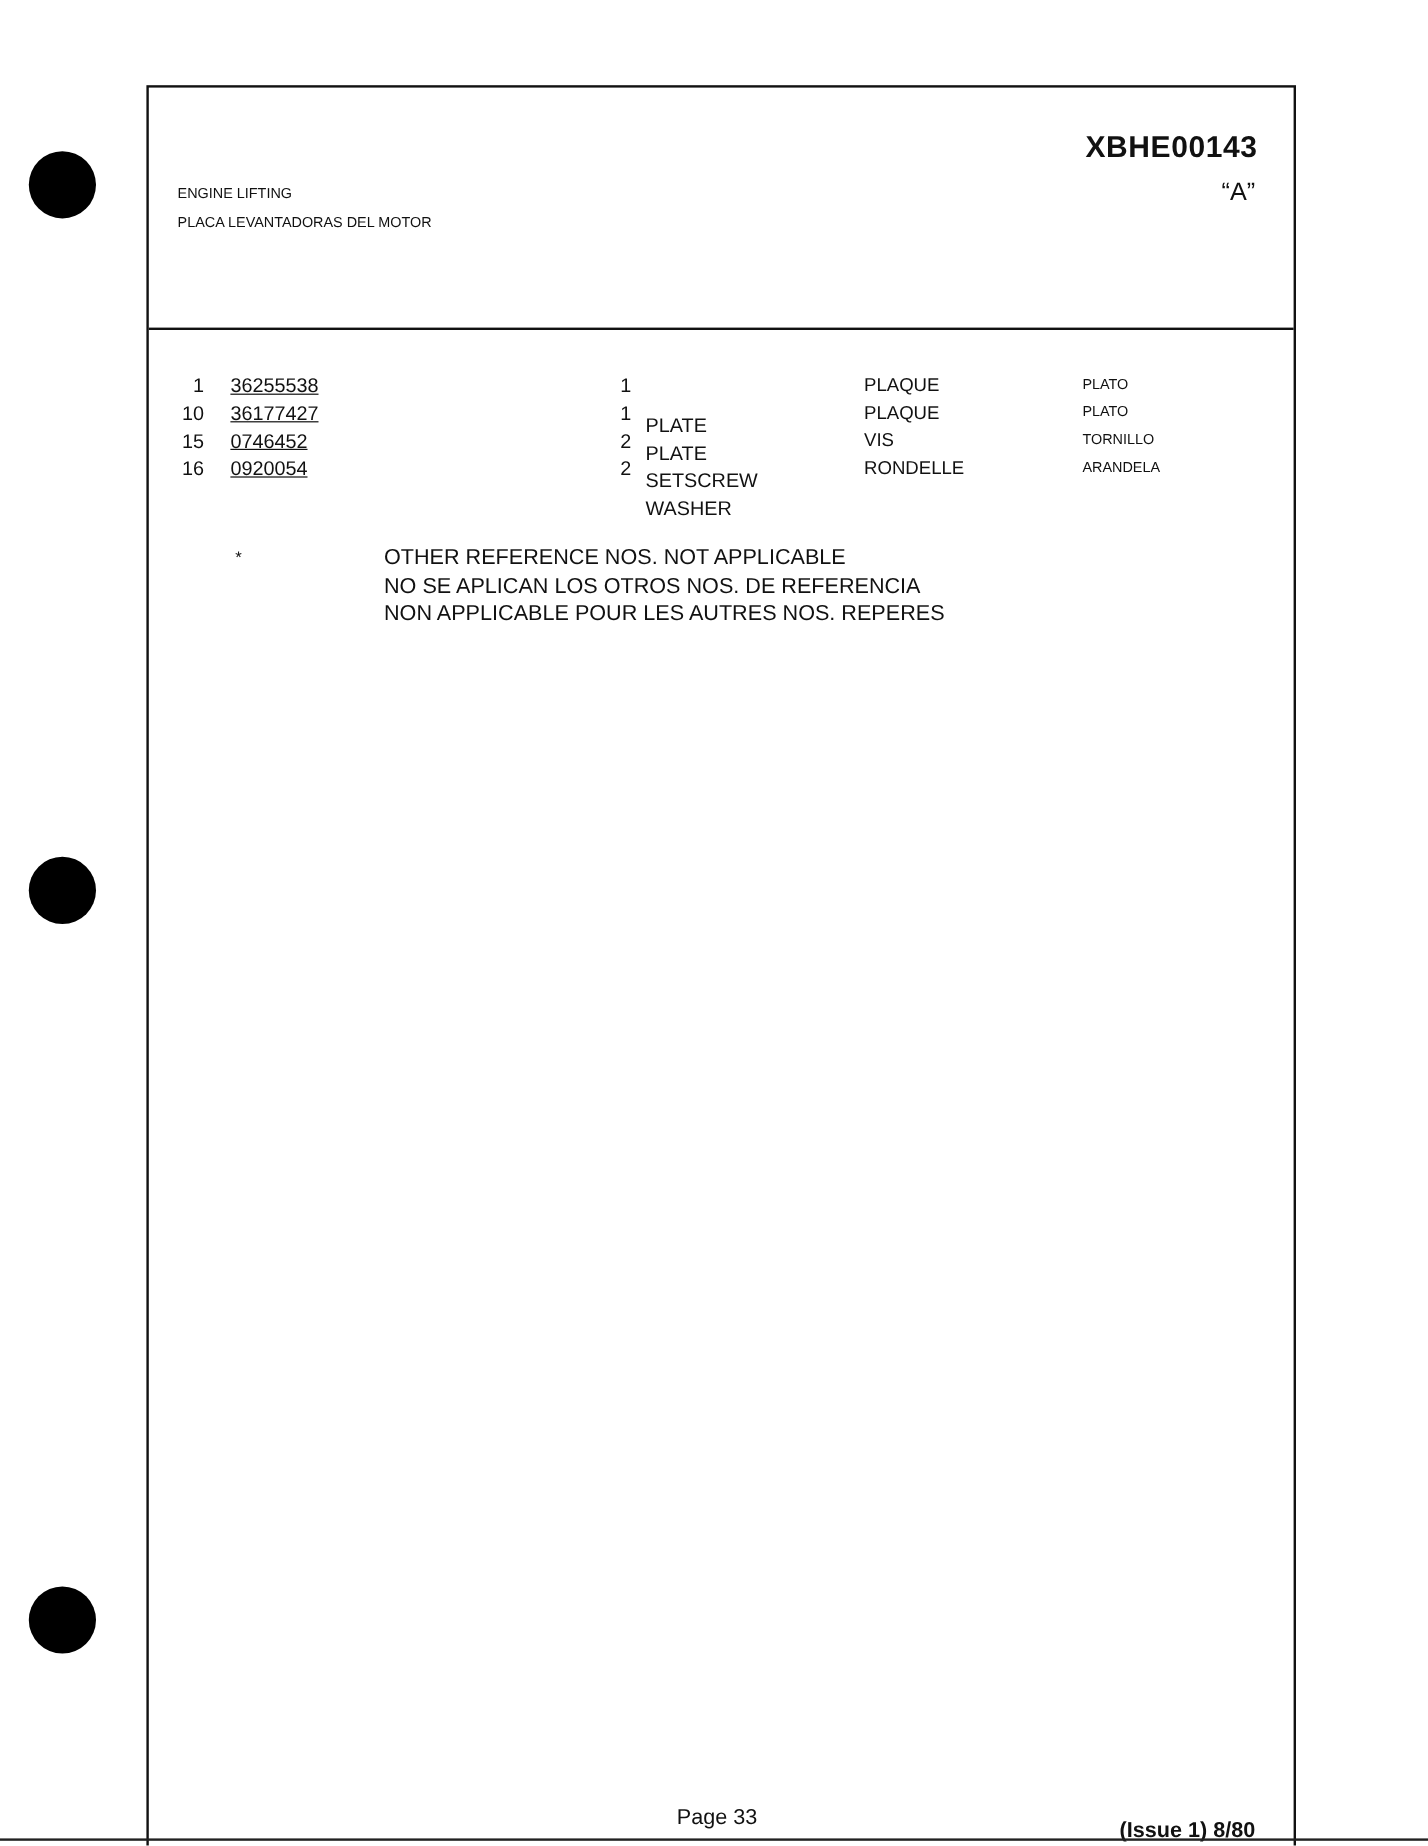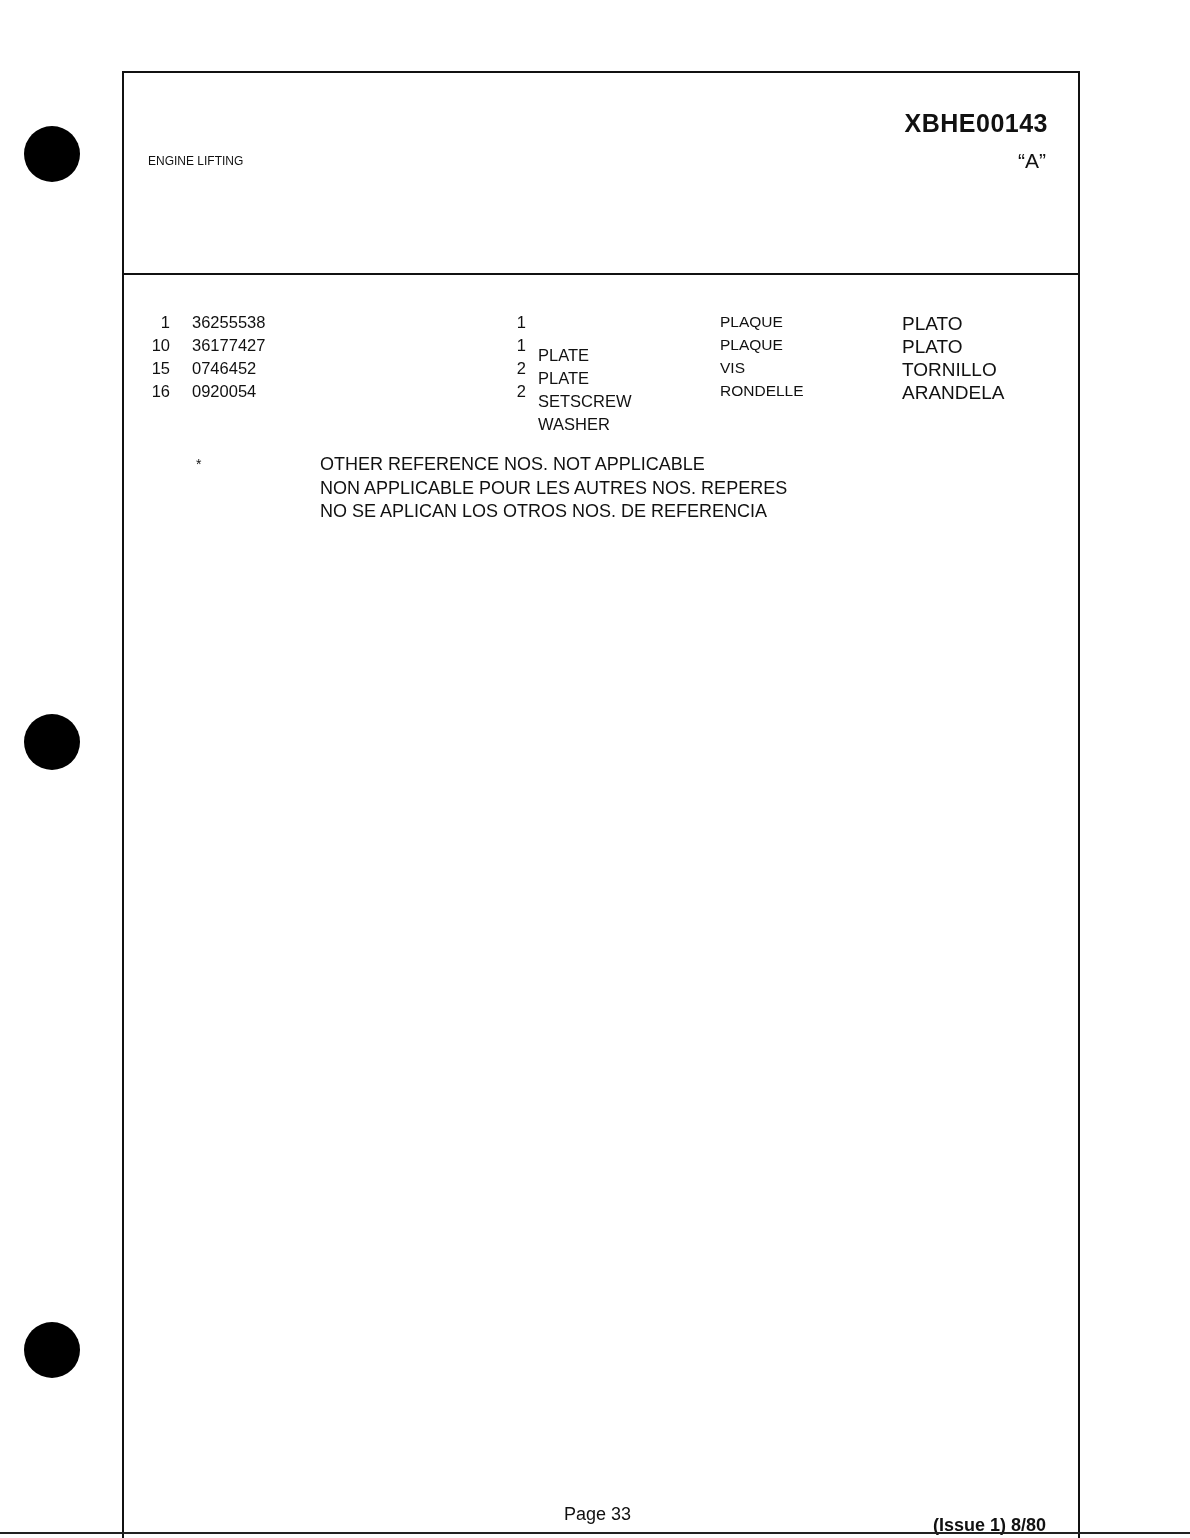--- a/index.html
+++ b/index.html
@@ -13,43 +13,44 @@
       border: 2px solid #111; box-sizing: border-box;
     }
     .header { position: absolute; left: 0; top: 0; right: 0; height: 200px; border-bottom: 2px solid #111; }
     .title-lines { position: absolute; left: 24px; top: 76px; font-size: 12px; line-height: 24px; }
     .doc-code { position: absolute; right: 30px; top: 36px; font-size: 25px; font-weight: bold; letter-spacing: 0.5px; }
     .doc-variant { position: absolute; right: 32px; top: 76px; font-size: 21px; }
     .parts { position: absolute; left: 0; top: 240px; right: 0; font-size: 16.5px; }
     .row { position: relative; height: 23px; }
     .c { position: absolute; top: 0; white-space: nowrap; }
     .c-ref { left: 20px; width: 26px; text-align: right; }
-    .c-part { left: 68px; }
+    .c-part { left: 68px; text-decoration: underline; }
     .c-qty { left: 380px; width: 22px; text-align: right; }
     .c-en { left: 414px; margin-top: 33px; }
     .c-fr { left: 596px; font-size: 15.5px; }
-    .c-es { left: 778px; font-size: 19px; }
+    .c-es { left: 778px; font-size: 12px; }
     .note { position: absolute; left: 0; top: 380px; right: 0; font-size: 18px; line-height: 23.5px; }
     .note-star { position: absolute; left: 72px; top: 0; font-size: 14px; }
     .note-lines { position: absolute; left: 196px; top: 0; }
     .footer-page { position: absolute; left: 440px; bottom: 21px; font-size: 18px; }
     .footer-issue { position: absolute; right: 32px; bottom: 10px; font-size: 18px; font-weight: bold; }
     .bottom-rule { position: absolute; left: 0; right: 0; top: 1532px; height: 2px; background: #222; }
   </style>
 </head>
 <body>
 
 <div class="hole" style="left:24px; top:126px;"></div>
 <div class="hole" style="left:24px; top:714px;"></div>
 <div class="hole" style="left:24px; top:1322px;"></div>
 
 <div class="frame">
   <div class="header">
     <div class="title-lines">
       <div>ENGINE LIFTING</div>
+      <div>PLACA LEVANTADORAS DEL MOTOR</div>
     </div>
     <div class="doc-code">XBHE00143</div>
     <div class="doc-variant">“A”</div>
   </div>
 
   <div class="parts">
     <div class="row">
       <span class="c c-ref">1</span>
       <span class="c c-part">36255538</span>
       <span class="c c-qty">1</span>
@@ -80,22 +81,22 @@
       <span class="c c-en">WASHER</span>
       <span class="c c-fr">RONDELLE</span>
       <span class="c c-es">ARANDELA</span>
     </div>
   </div>
 
   <div class="note">
     <span class="note-star">*</span>
     <div class="note-lines">
       <div>OTHER REFERENCE NOS. NOT APPLICABLE</div>
+      <div>NO SE APLICAN LOS OTROS NOS. DE REFERENCIA</div>
       <div>NON APPLICABLE POUR LES AUTRES NOS. REPERES</div>
-      <div>NO SE APLICAN LOS OTROS NOS. DE REFERENCIA</div>
     </div>
   </div>
 
   <div class="footer-page">Page 33</div>
   <div class="footer-issue">(Issue 1) 8/80</div>
 </div>
 
 <div class="bottom-rule"></div>
 
 </body></html>

